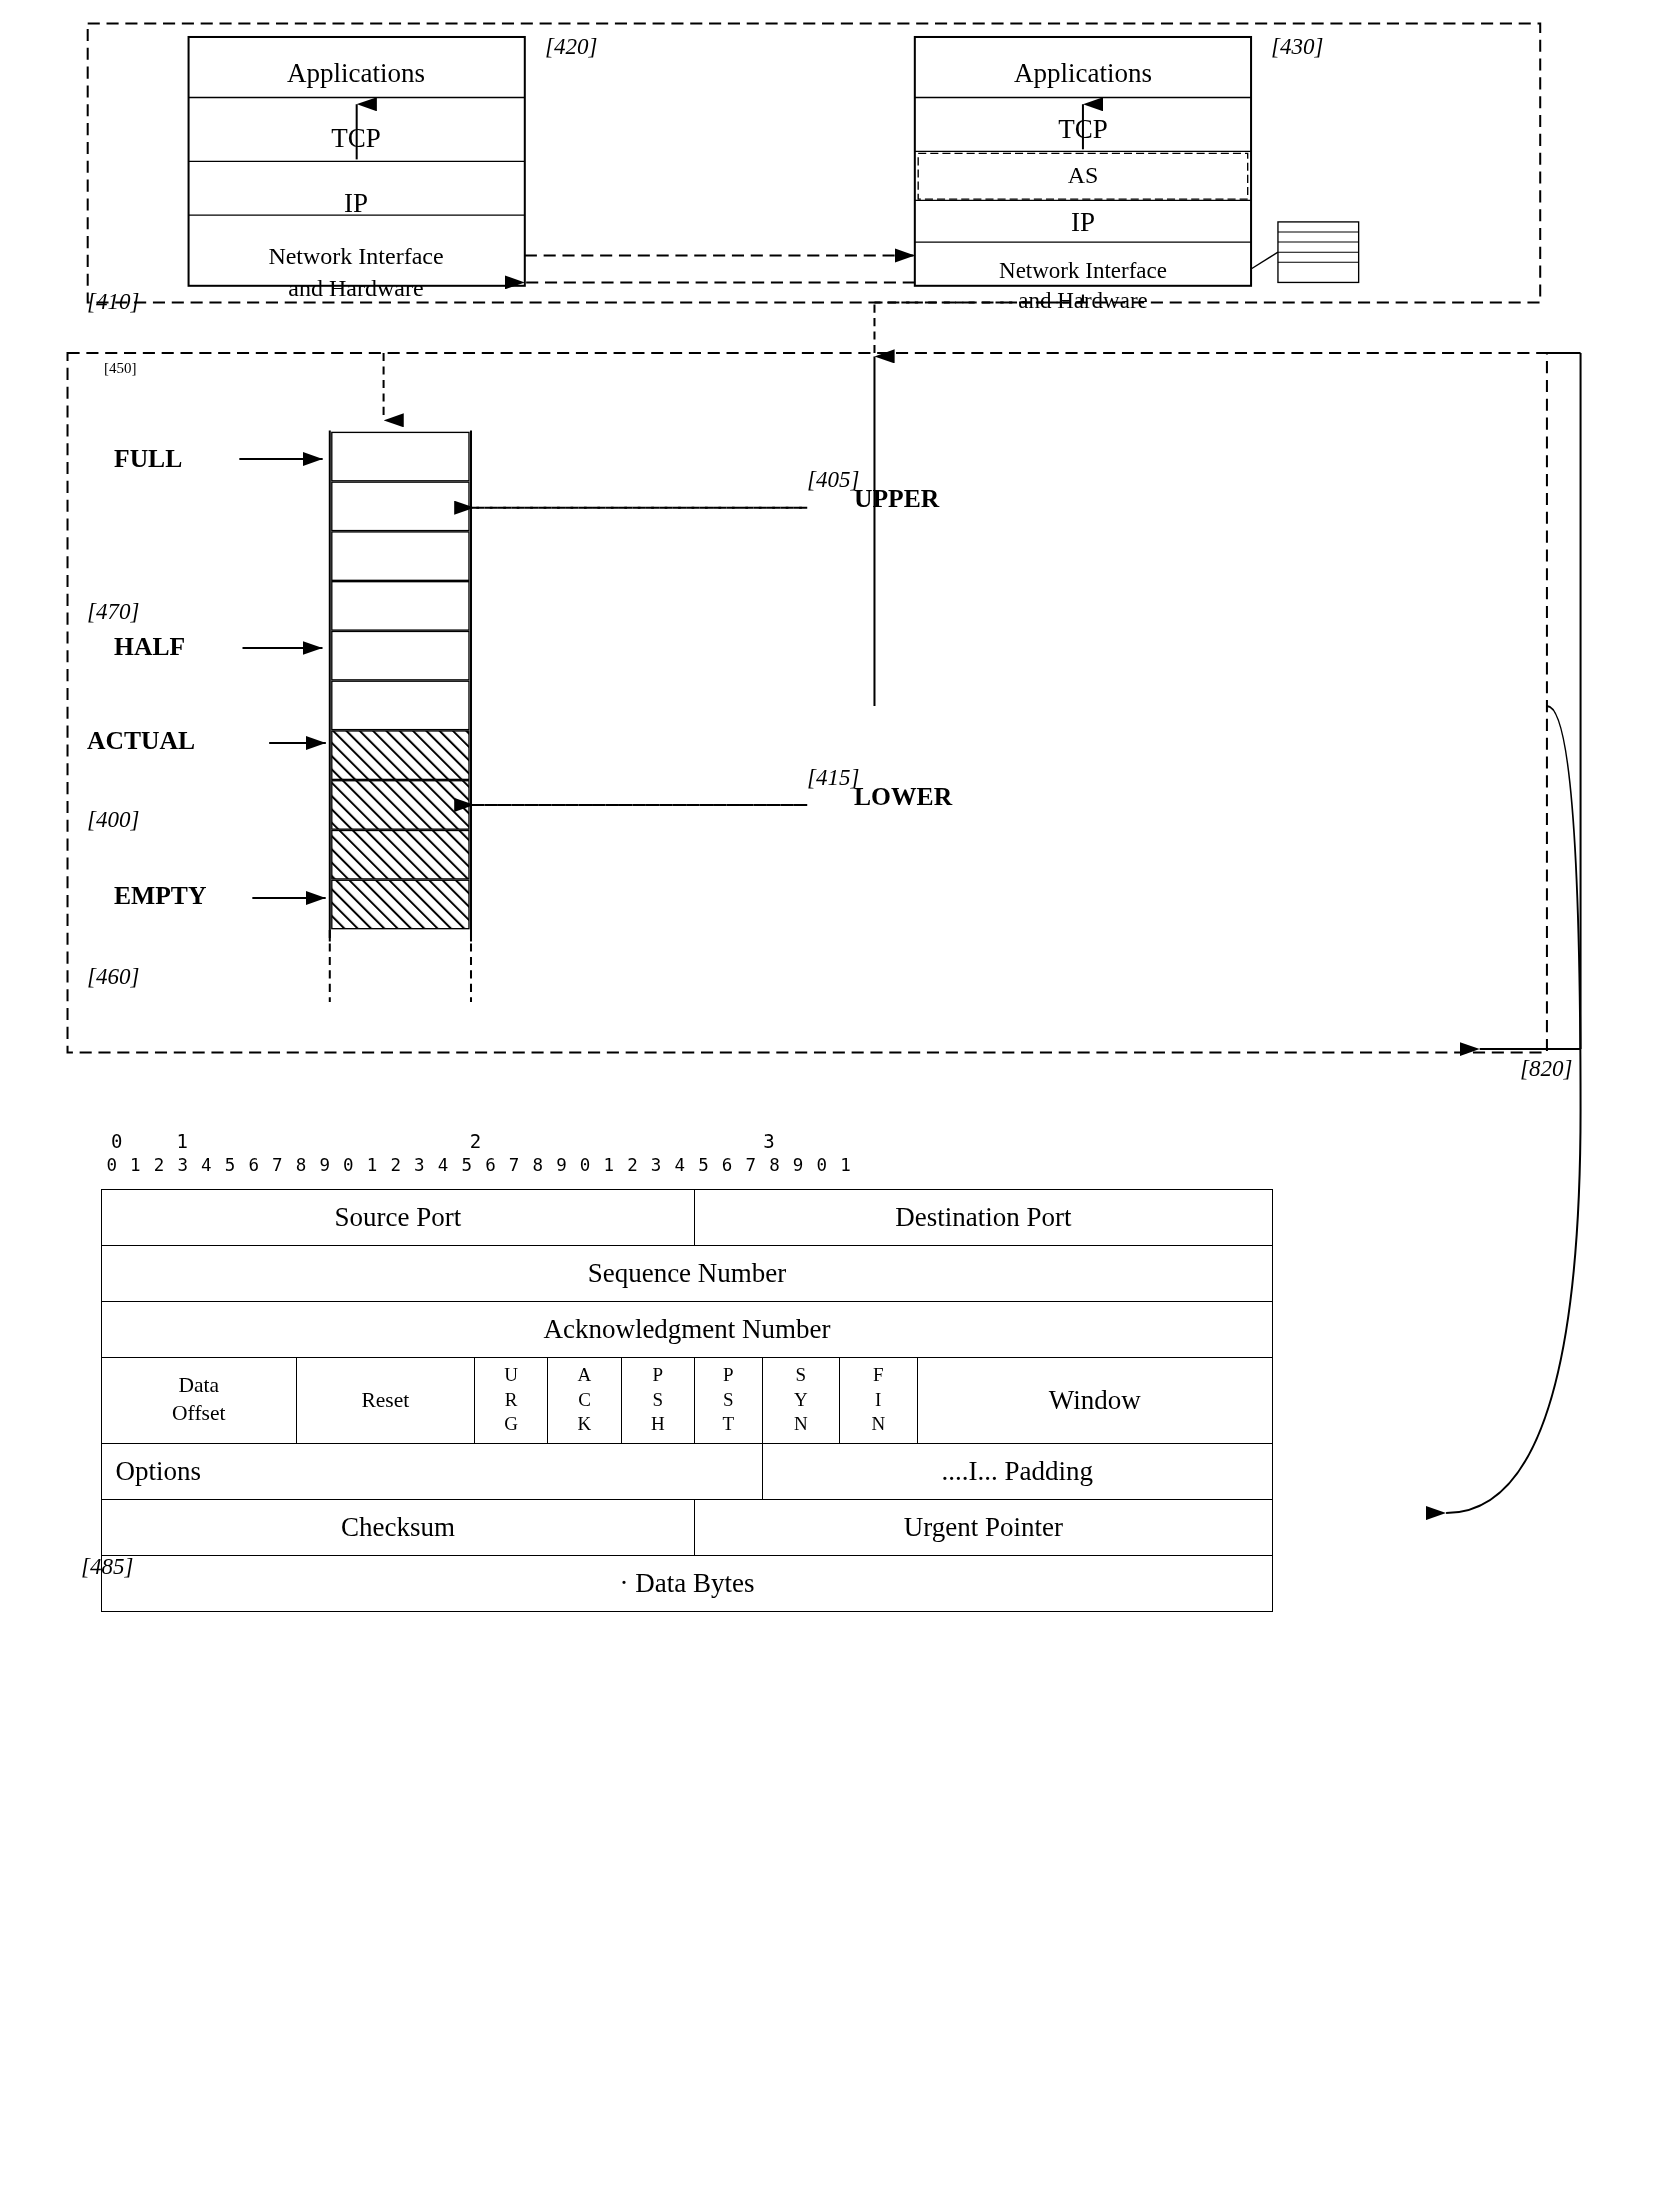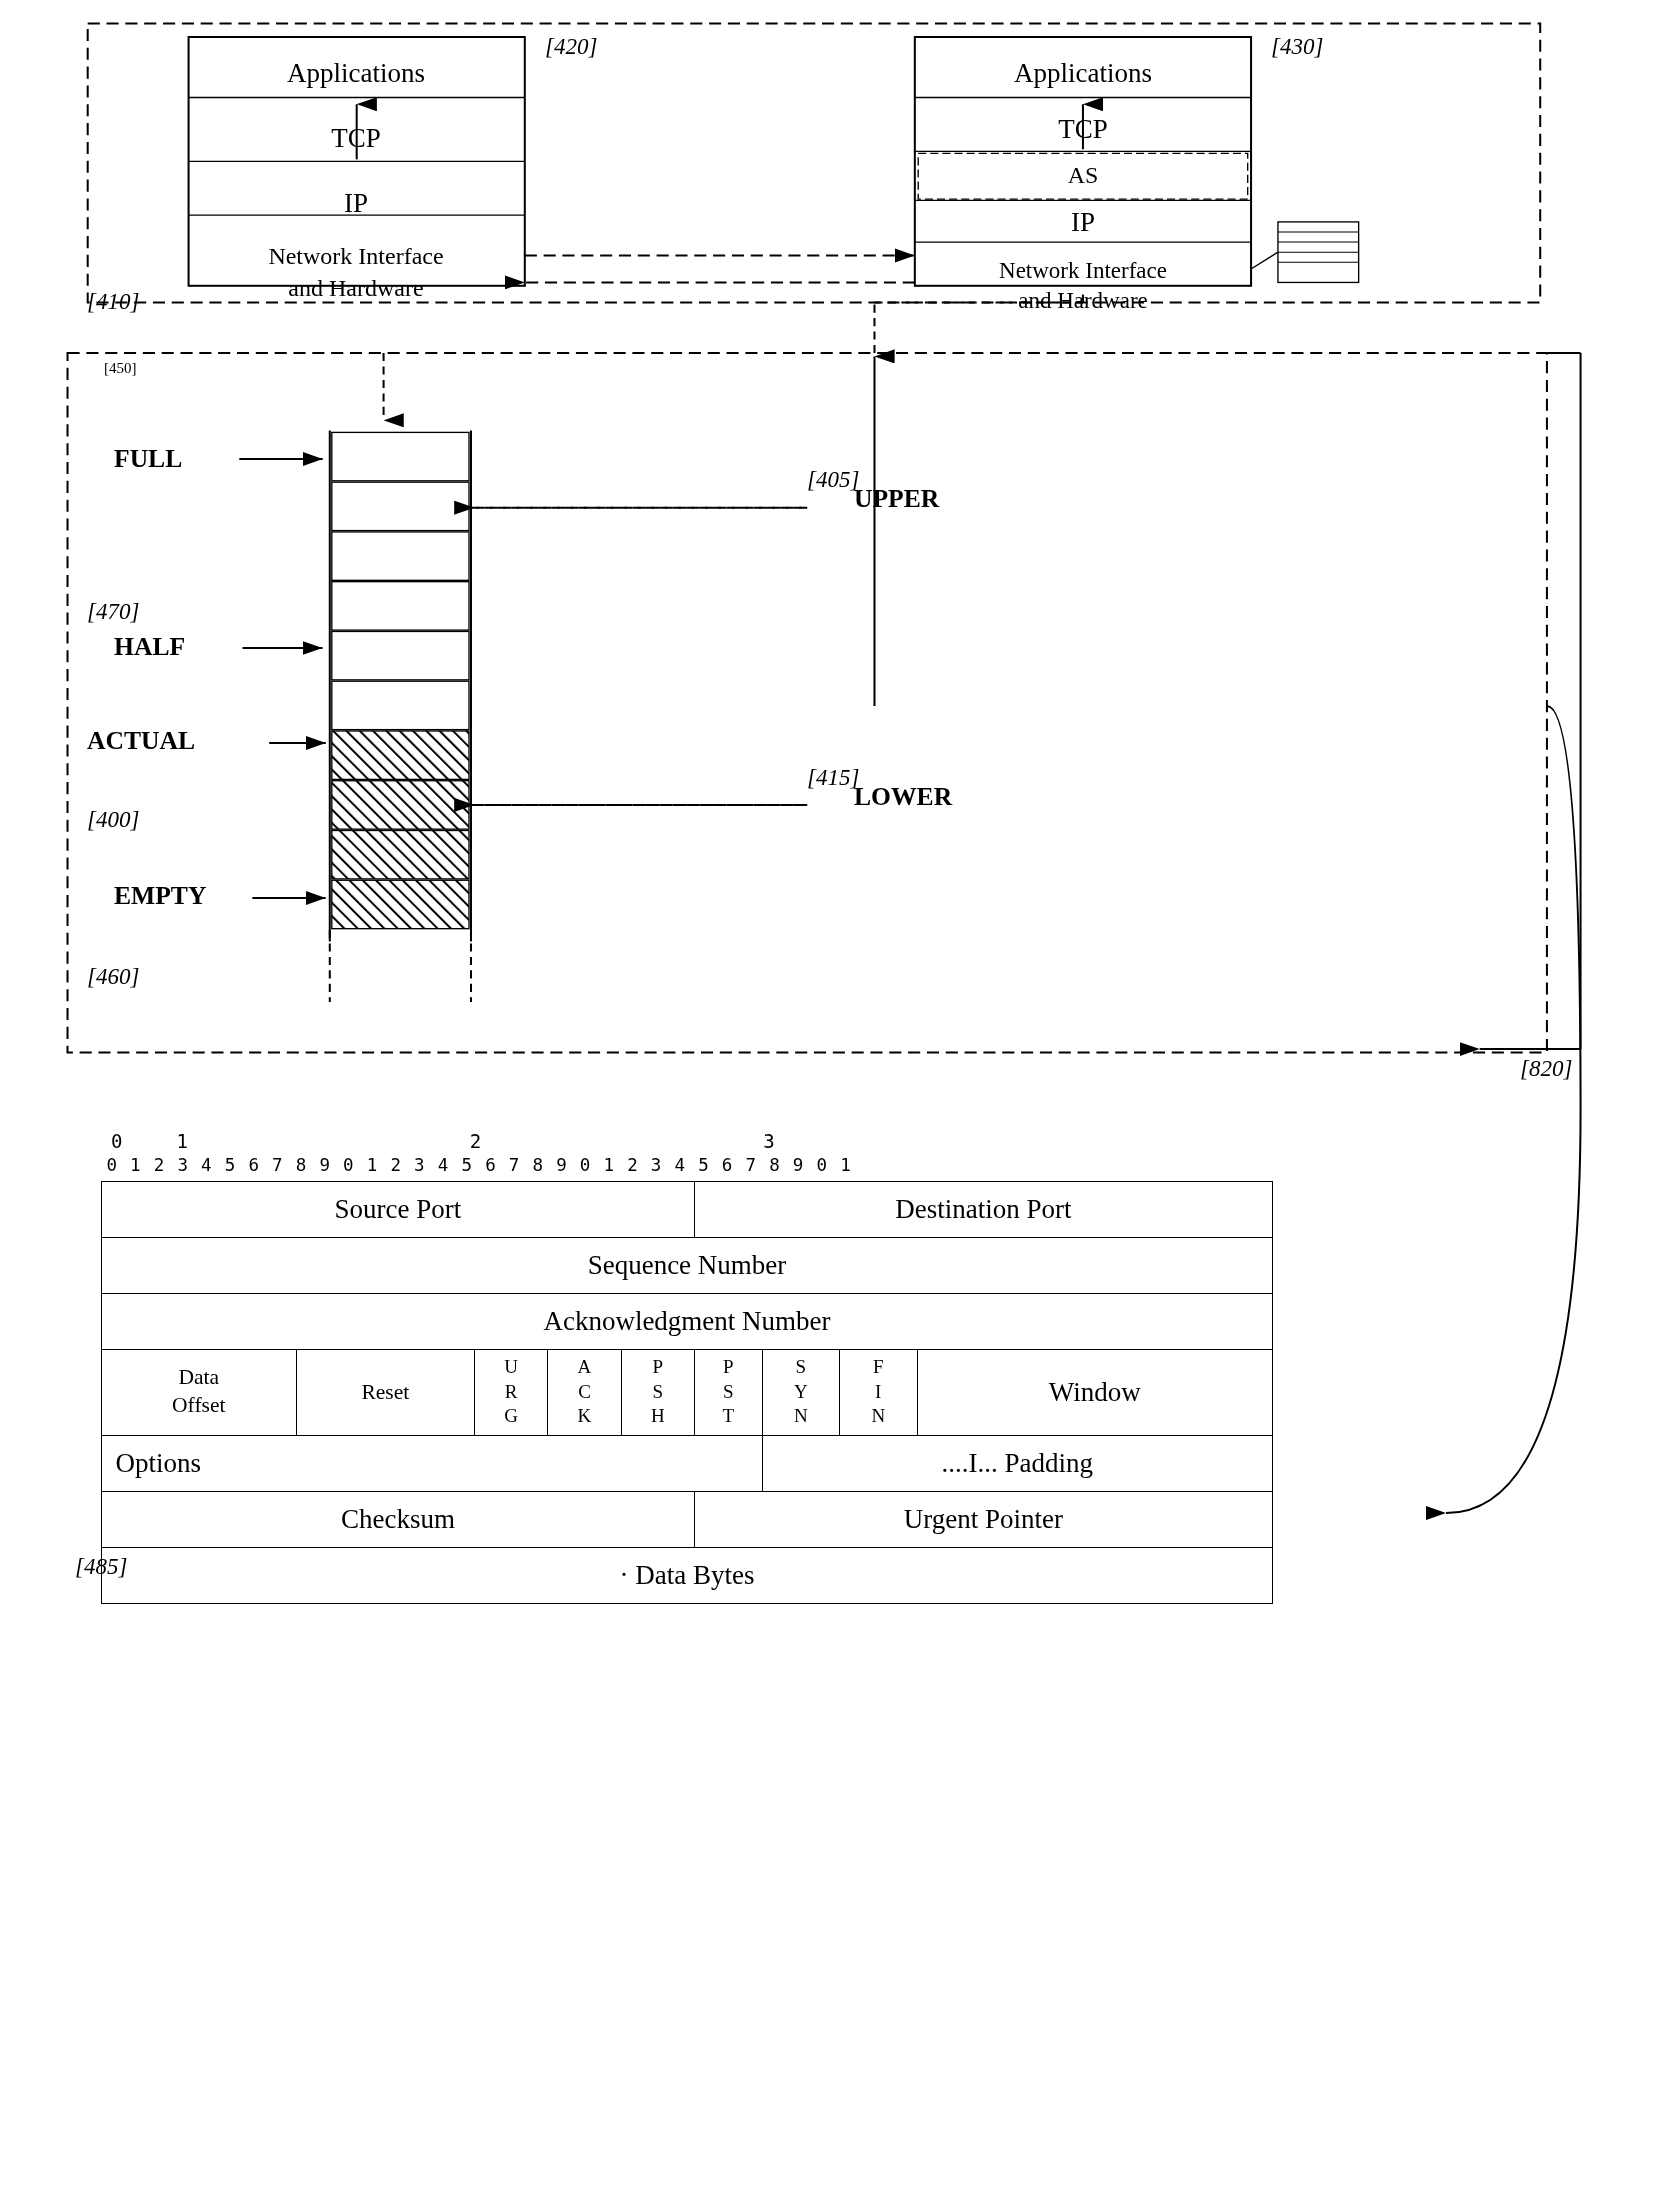--- a/index.html
+++ b/index.html
@@ -220,31 +220,31 @@
   <div style="position:absolute; top:964px; left:87px; font-size:23px; font-style:italic;">[460]</div>
 
   <div style="position:absolute; top:484px; left:854px; font-size:25.6px; font-weight:bold;">UPPER</div>
   <div style="position:absolute; top:467px; left:807px; font-size:23px; font-style:italic;">[405]</div>
 
   <div style="position:absolute; top:782px; left:854px; font-size:25.6px; font-weight:bold;">LOWER</div>
   <div style="position:absolute; top:765px; left:807px; font-size:23px; font-style:italic;">[415]</div>
 
   <div style="position:absolute; top:1056px; left:1520px; font-size:23px; font-style:italic;">[820]</div>
 
-  <div style="position:absolute; top:1554px; left:75px; font-size:23px; font-style:italic;">[485]</div>
+  <div style="position:absolute; top:1554px; left:81px; font-size:23px; font-style:italic;">[485]</div>
 
   <div style="position:absolute; top:1130px; left:101px; width:1172px;">
 
     <div style="font-size:19px; padding-left:10px; letter-spacing:0.7px; margin-bottom:2.7px; font-family:monospace;">
       <span style="margin-right:1.3px;">0</span>
       <span style="margin-left:40px;">1</span>
       <span style="margin-left:269px;">2</span>
       <span style="margin-left:269px;">3</span>
     </div>
-    <div style="font-size:17.5px; padding-left:5.4px; letter-spacing:1.3px; margin-bottom:6px; font-family:monospace;">0 1 2 3 4 5 6 7 8 9 0 1 2 3 4 5 6 7 8 9 0 1 2 3 4 5 6 7 8 9 0 1</div>
+    <div style="font-size:17.5px; padding-left:5.4px; letter-spacing:1.3px; margin-bottom:14px; font-family:monospace;">0 1 2 3 4 5 6 7 8 9 0 1 2 3 4 5 6 7 8 9 0 1 2 3 4 5 6 7 8 9 0 1</div>
 
     <table class="tcp-table">
       <tbody>
 
         <tr>
           <td colspan="16" style="font-size:27px; padding:12px;">Source Port</td>
           <td colspan="16" style="font-size:27px; padding:12px;">Destination Port</td>
         </tr>
 
         <tr>

